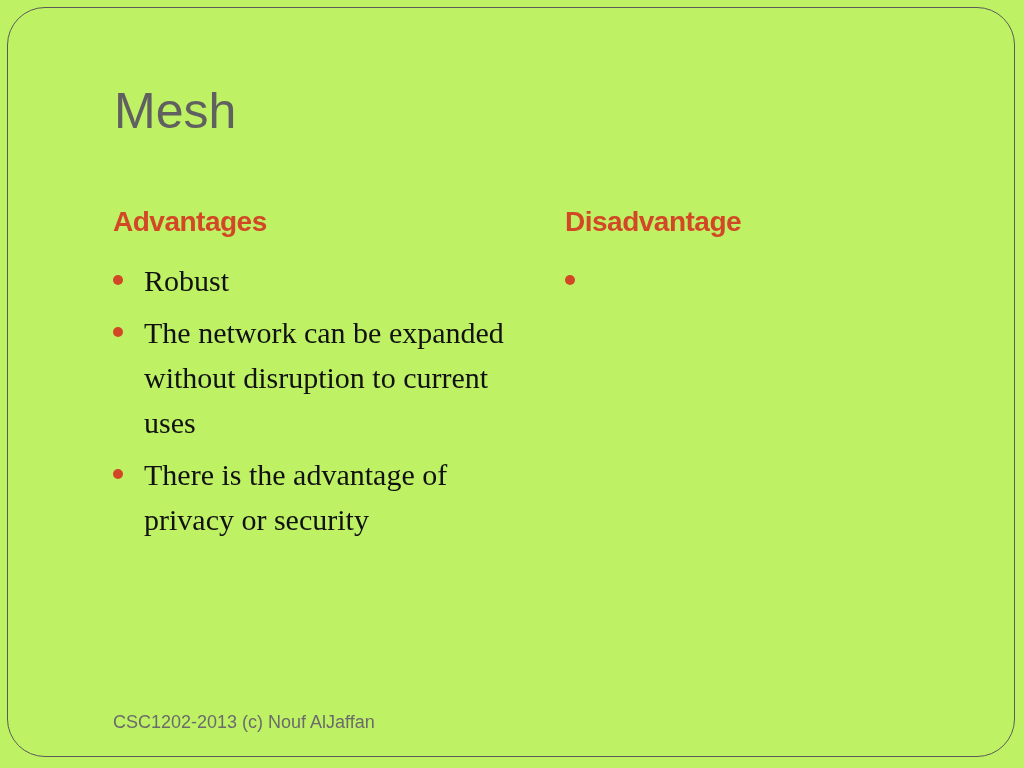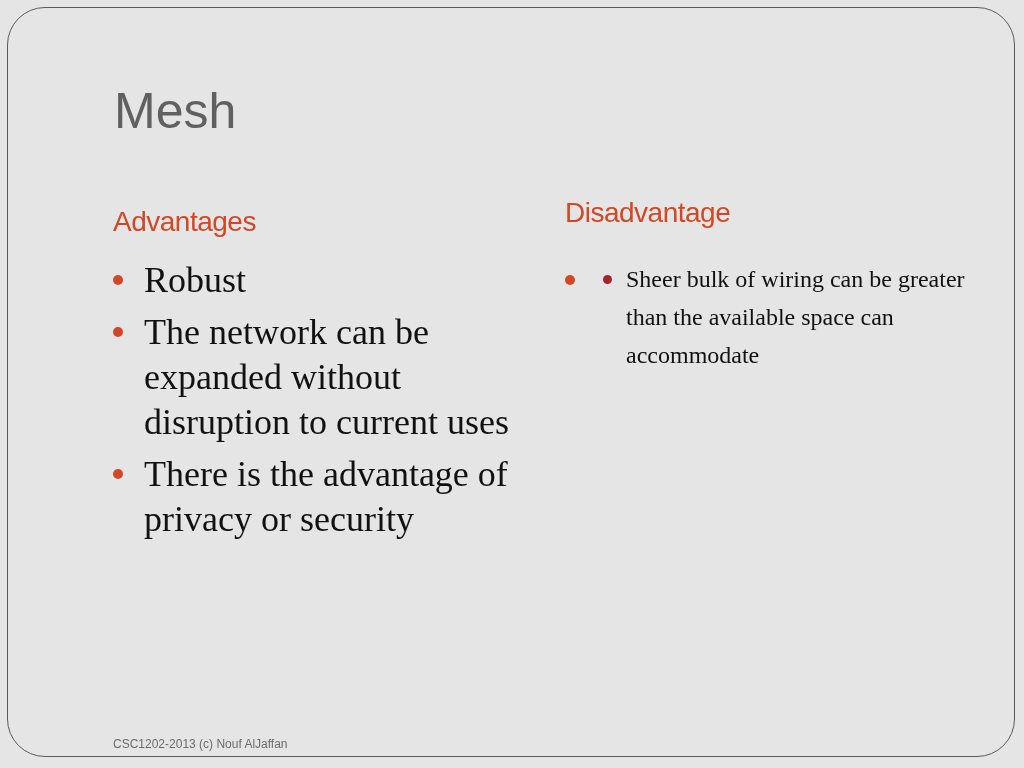--- a/index.html
+++ b/index.html
@@ -7,21 +7,21 @@
       padding: 0;
       width: 1024px;
       height: 768px;
       background: #ffffff;
       overflow: hidden;
     }
     .slide {
       position: relative;
       width: 1024px;
       height: 768px;
-      background: #e5e5e5;
+      background: #bef264;
     }
     .frame {
       position: absolute;
       left: 7px;
       top: 7px;
       width: 1008px;
       height: 750px;
       border: 1.5px solid #5a5a5a;
       border-radius: 38px;
       box-sizing: border-box;
@@ -37,40 +37,40 @@
       margin: 0;
       font-weight: normal;
     }
     .col-heading {
       position: absolute;
       font-family: "Liberation Sans", sans-serif;
       font-size: 28px;
       color: #d24726;
       line-height: 1;
       margin: 0;
-      font-weight: normal;
+      font-weight: bold;
       letter-spacing: -0.5px;
       text-align: center;
     }
     .heading-left { left: 113px; top: 208px; }
-    .heading-right { left: 565px; top: 199px; }
+    .heading-right { left: 565px; top: 208px; }
 
     ul.bullets {
       position: absolute;
       list-style: none;
       margin: 0;
       padding: 0;
       font-family: "Liberation Serif", serif;
       color: #111111;
     }
     .list-left {
       left: 113px;
       top: 258px;
       width: 400px;
-      font-size: 36px;
+      font-size: 30px;
     }
     .list-right {
       left: 565px;
       top: 258px;
       width: 405px;
       font-size: 26px;
     }
     .bullets > li {
       position: relative;
       padding-left: 31px;
@@ -106,23 +106,23 @@
       left: 7px;
       top: 15px;
       width: 9px;
       height: 9px;
       border-radius: 50%;
       background: #a5232b;
     }
     .footer {
       position: absolute;
       left: 113px;
-      top: 738px;
+      top: 713px;
       font-family: "Liberation Sans", sans-serif;
-      font-size: 12px;
+      font-size: 18px;
       color: #6b6b6b;
       line-height: 1;
     }
   </style>
 </head>
 <body>
 
 <div class="slide">
   <div class="frame"></div>
 
@@ -143,22 +143,18 @@
     <li>
       <span class="bullet-dot"></span>
       <span>There is the advantage of privacy or security</span>
     </li>
   </ul>
 
   <ul class="bullets list-right">
     <li>
       <span class="bullet-dot"></span>
       <ul class="sub-bullets">
-        <li>
-          <span class="sub-dot"></span>
-          <span>Sheer bulk of wiring can be greater than the available space can accommodate</span>
-        </li>
       </ul>
     </li>
   </ul>
 
   <div class="footer">CSC1202-2013 (c) Nouf AlJaffan</div>
 </div>
 
 </body></html>

